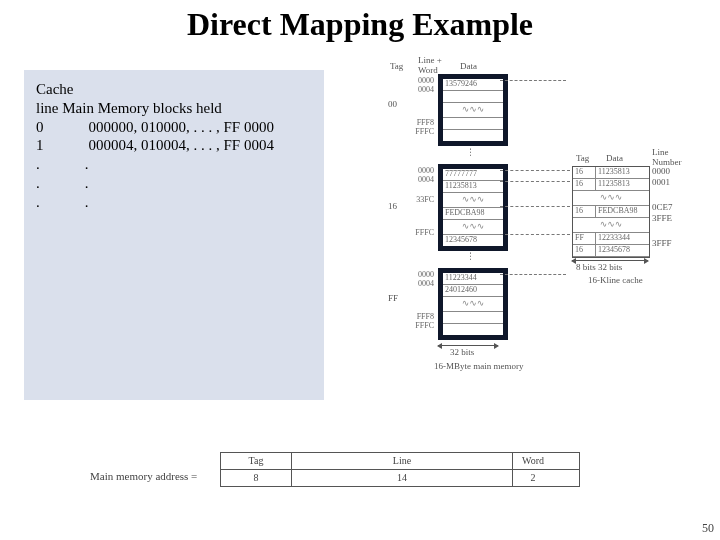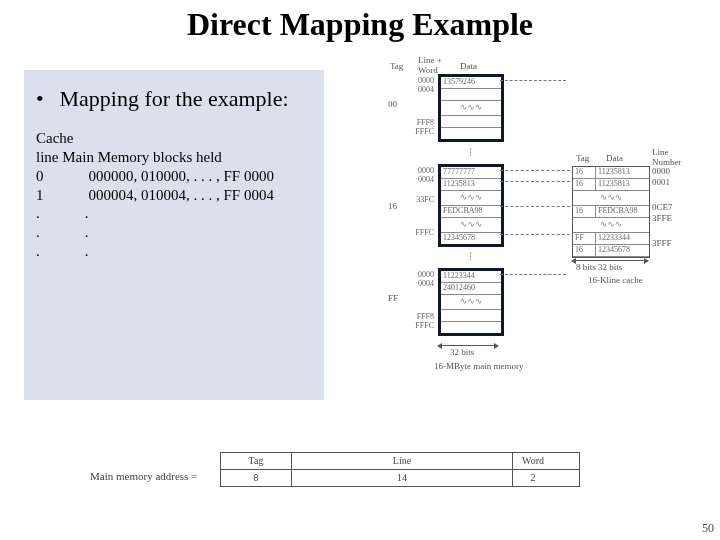--- a/index.html
+++ b/index.html
@@ -71,21 +71,21 @@
   }
   .lbl {
     position: absolute;
     font-size: 9px;
     color: #555;
     line-height: 1.1;
     white-space: nowrap;
   }
   .main-mem {
     position: absolute;
-    border: 3px solid #0f172a;
+    border: 5px solid #0f172a;
     background: #fff;
   }
   .mem-row {
     border-bottom: 1px solid #888;
     height: 11px;
     font-size: 8px;
     color: #666;
     padding: 0 2px;
     overflow: hidden;
     white-space: nowrap;
@@ -181,24 +181,20 @@
     color: #444;
   }
 </style>
 </head>
 <body>
 
 <div class="slide">
   <div class="title">Direct Mapping Example</div>
 
   <div class="left-pane">
-    <div class="bullet-line">
-      <span class="bullet-dot">•</span>
-      <span>Mapping for the example:</span>
-    </div>
     <div class="table-text">
       <div class="row">Cache</div>
       <div class="row">line Main Memory blocks held</div>
       <div class="row"><span>0</span>            <span>000000, 010000, . . . , FF 0000</span></div>
       <div class="row"><span>1</span>            <span>000004, 010004, . . . , FF 0004</span></div>
       <div class="row"><span>.</span><span>            .</span></div>
       <div class="row"><span>.</span><span>            .</span></div>
       <div class="row"><span>.</span><span>            .</span></div>
     </div>
   </div>

